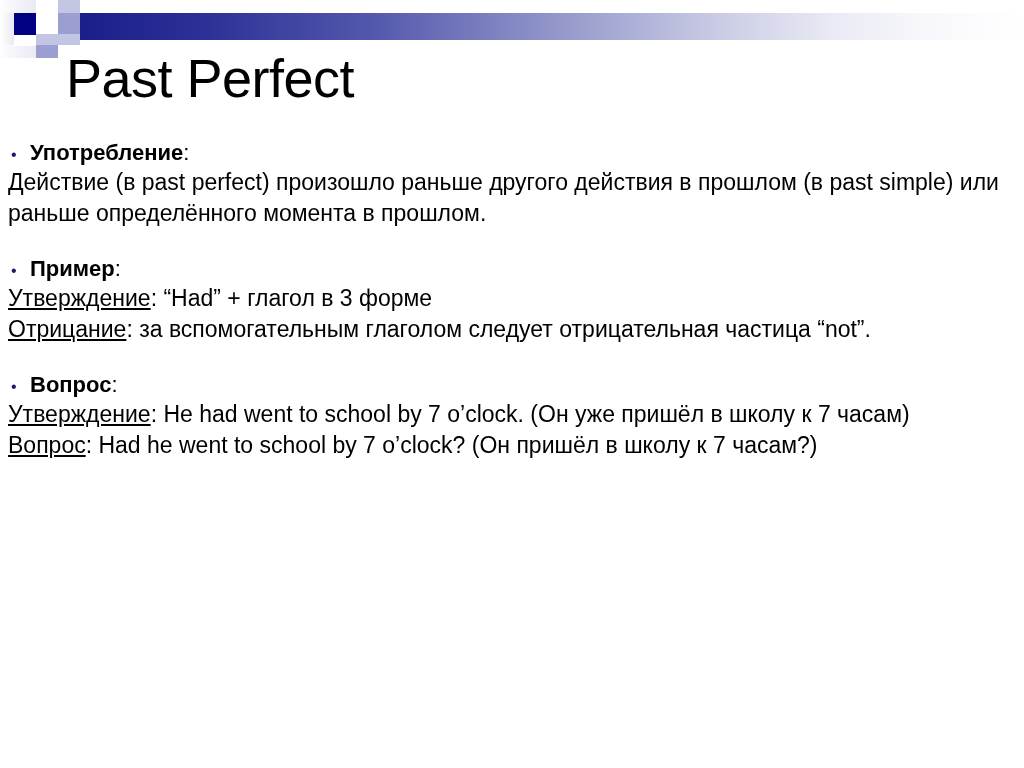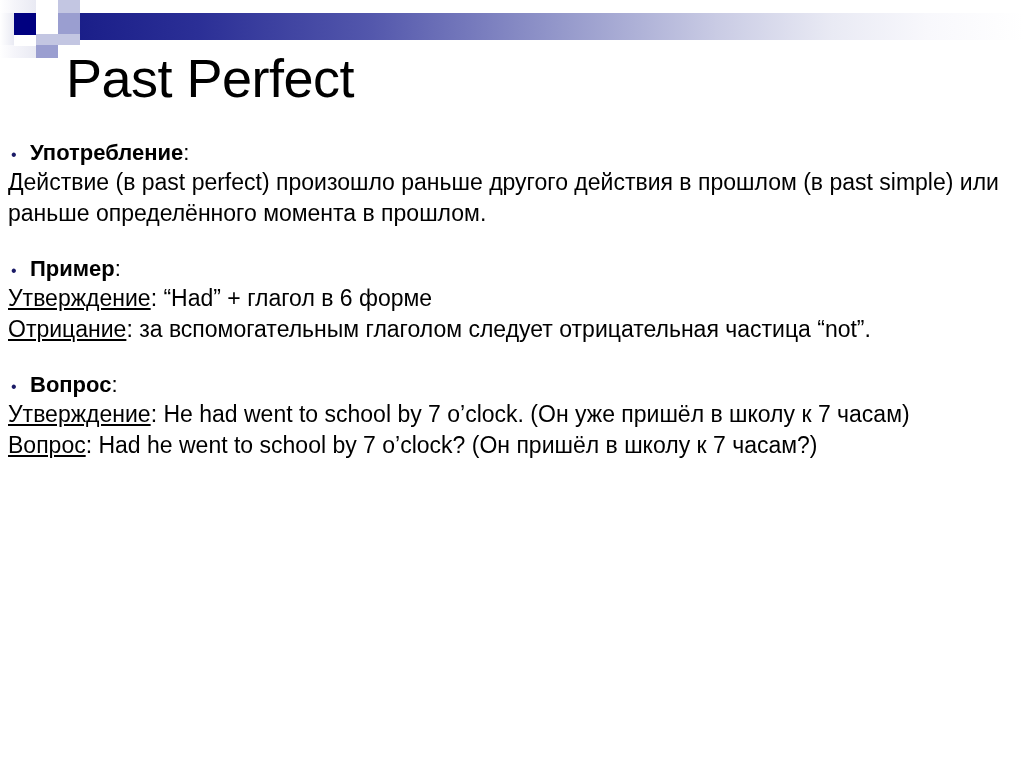--- a/index.html
+++ b/index.html
@@ -169,21 +169,21 @@
           <span class="bullet-colon">:</span>
         </div>
         <p class="para"><span>Действие (в past perfect) произошло раньше другого действия в прошлом (в past simple) или раньше определённого момента в прошлом.</span></p>
       </div>
       <div class="block">
         <div class="bullet-line">
           <span class="bullet-dot">•</span>
           <span class="bullet-label">Пример</span>
           <span class="bullet-colon">:</span>
         </div>
-        <p class="para"><span class="u">Утверждение</span><span>: “Had” + глагол в 6 форме</span></p>
+        <p class="para"><span class="u">Утверждение</span><span>: “Had” + глагол в 3 форме</span></p>
         <p class="para"><span class="u">Отрицание</span><span>: за вспомогательным глаголом следует отрицательная частица “not”.</span></p>
       </div>
       <div class="block">
         <div class="bullet-line">
           <span class="bullet-dot">•</span>
           <span class="bullet-label">Вопрос</span>
           <span class="bullet-colon">:</span>
         </div>
         <p class="para"><span class="u">Утверждение</span><span>: He had went to school by 7 o’clock. (Он уже пришёл в школу к 7 часам)</span></p>
         <p class="para"><span class="u">Вопрос</span><span>: Had he went to school by 7 o’clock? (Он пришёл в школу к 7 часам?)</span></p>

